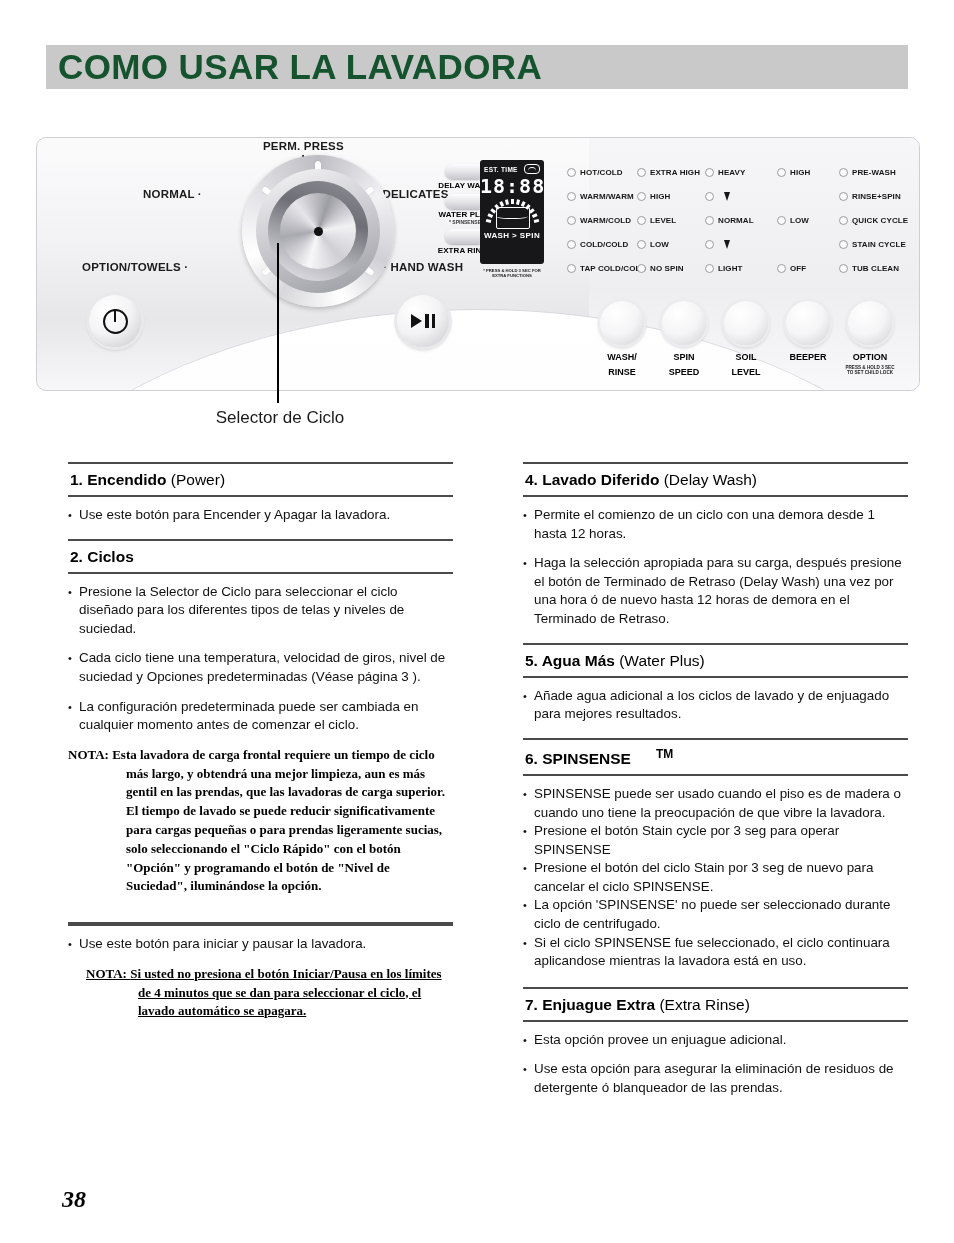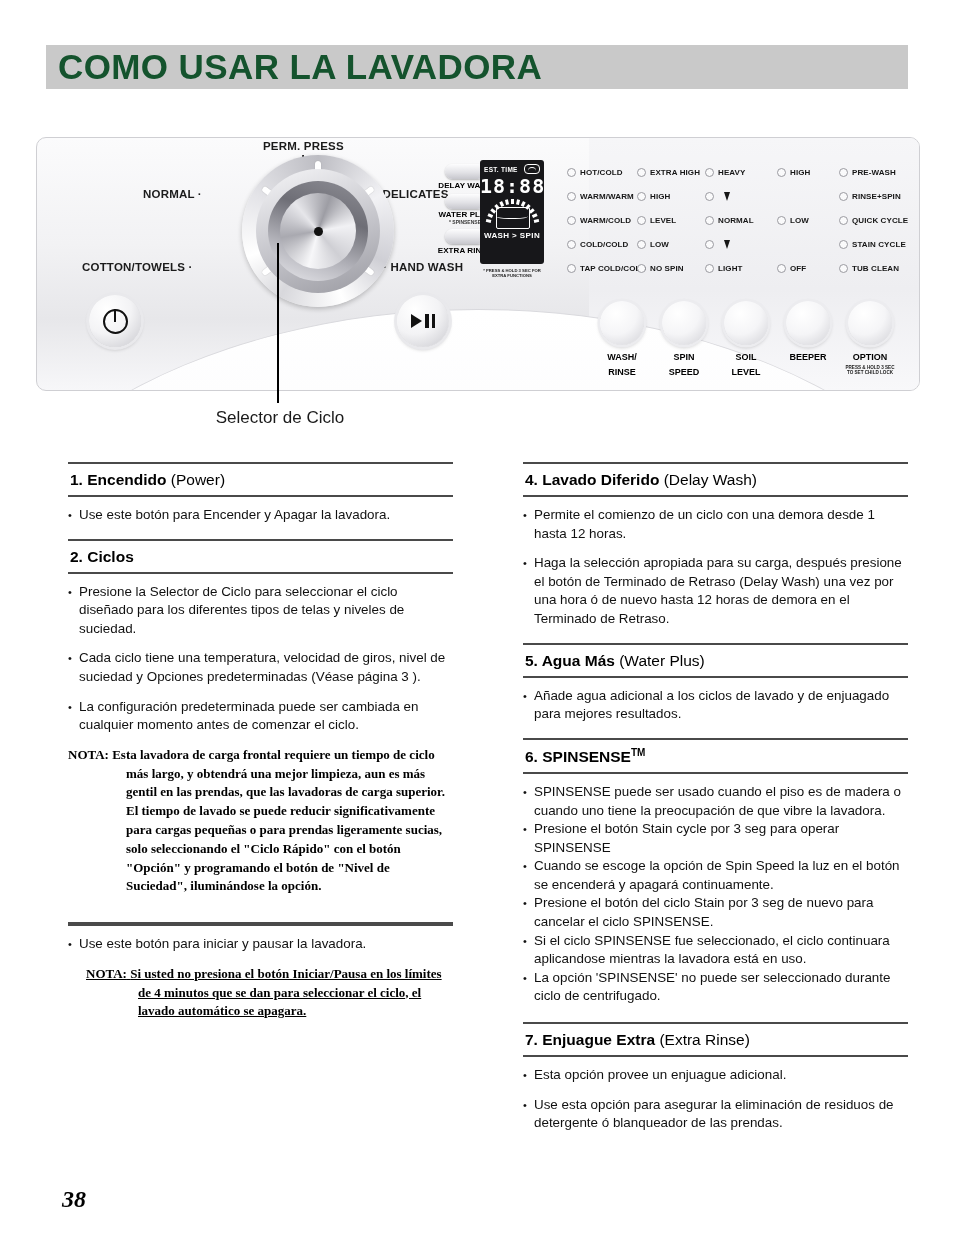--- a/index.html
+++ b/index.html
@@ -446,21 +446,21 @@
     padding-left: 58px;
     text-indent: -58px;
   }
   .note-hang2 {
     padding-left: 52px;
     text-indent: -52px;
     margin-left: 18px;
     text-decoration: underline;
   }
 
-  .tm { font-size: 10px; vertical-align: super; }
+  .tm { font-size: 12px; vertical-align: super; margin-left: 25px; }
 
   
   .page-num {
     position: absolute;
     left: 62px;
     top: 1186px;
     font-family: "Liberation Serif", serif;
     font-weight: bold;
     font-style: italic;
     font-size: 24px;
@@ -478,21 +478,21 @@
   <div class="panel-sweep"></div>
 
   <div class="cyc cyc-perm">
     <span>PERM. PRESS</span>
     <div style="text-align:center;font-size:13px;line-height:7px;">·</div>
   </div>
   <div class="cyc cyc-normal">
     <span>NORMAL</span> ·
   </div>
   <div class="cyc cyc-cotton">
-    <span>COTTON/TOWELS</span> ·
+    <span>OPTION/TOWELS</span> ·
   </div>
   <div class="cyc cyc-delic">
     · <span>DELICATES</span>
   </div>
   <div class="cyc cyc-hand">
     · <span>HAND WASH</span>
   </div>
 
   <div class="dial-wrap">
     <div class="dial-outer">
@@ -784,24 +784,23 @@
 
   <div class="sec">
     <div class="rule-top" style="margin-top:14px"></div>
     <div class="sec-head">
       <b>6. SPINSENSE</b><b class="tm">TM</b>
     </div>
     <div class="rule-bot"></div>
     <div class="sec-body">
       <div class="bullet tight">SPINSENSE puede ser usado cuando el piso es de madera o cuando uno tiene la preocupación de que vibre la lavadora.</div>
       <div class="bullet tight">Presione el botón Stain cycle por 3 seg para operar SPINSENSE</div>
-      <div class="bullet tight">Cuando se escoge la opción de Spin Speed la luz en el botón se encenderá y apagará continuamente.</div>
       <div class="bullet tight">Presione el botón del ciclo Stain por 3 seg de nuevo para cancelar el ciclo SPINSENSE.</div>
+      <div class="bullet tight">La opción 'SPINSENSE' no puede ser seleccionado durante ciclo de centrifugado.</div>
       <div class="bullet tight">Si el ciclo SPINSENSE fue seleccionado, el ciclo continuara aplicandose mientras la lavadora está en uso.</div>
-      <div class="bullet tight">La opción 'SPINSENSE' no puede ser seleccionado durante ciclo de centrifugado.</div>
     </div>
   </div>
 
   <div class="sec">
     <div class="rule-top" style="margin-top:16px"></div>
     <div class="sec-head">
       <b>7. Enjuague Extra</b>
       <span class="paren">(Extra Rinse)</span>
     </div>
     <div class="rule-bot"></div>

